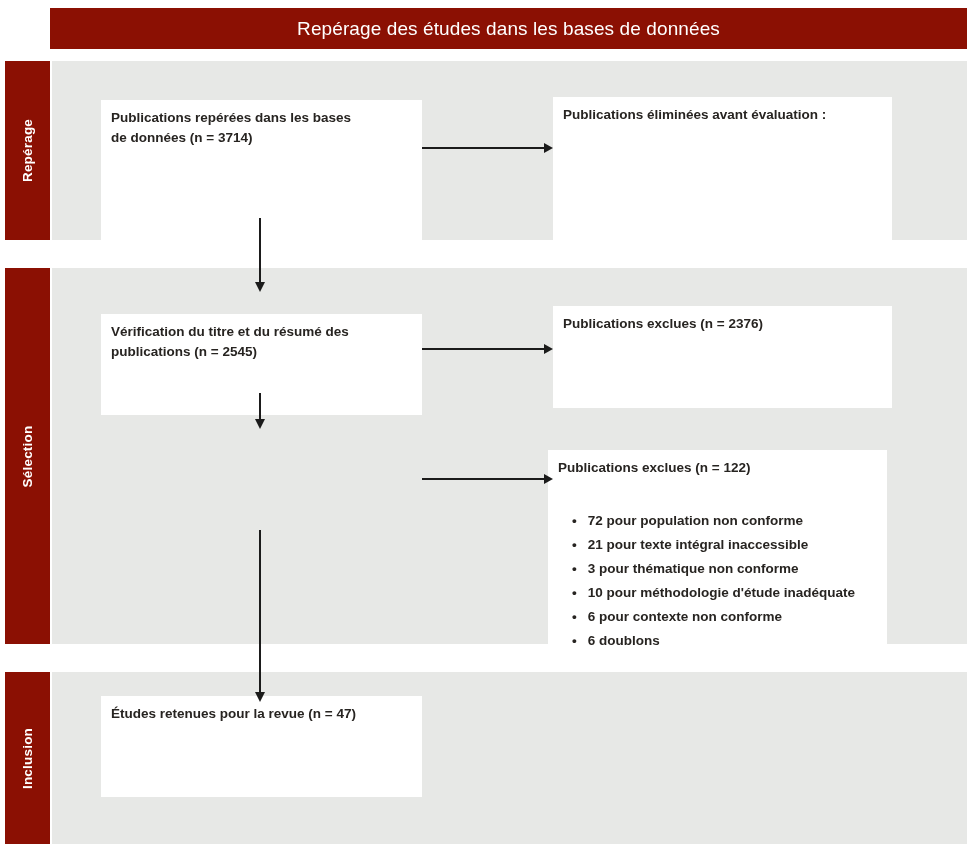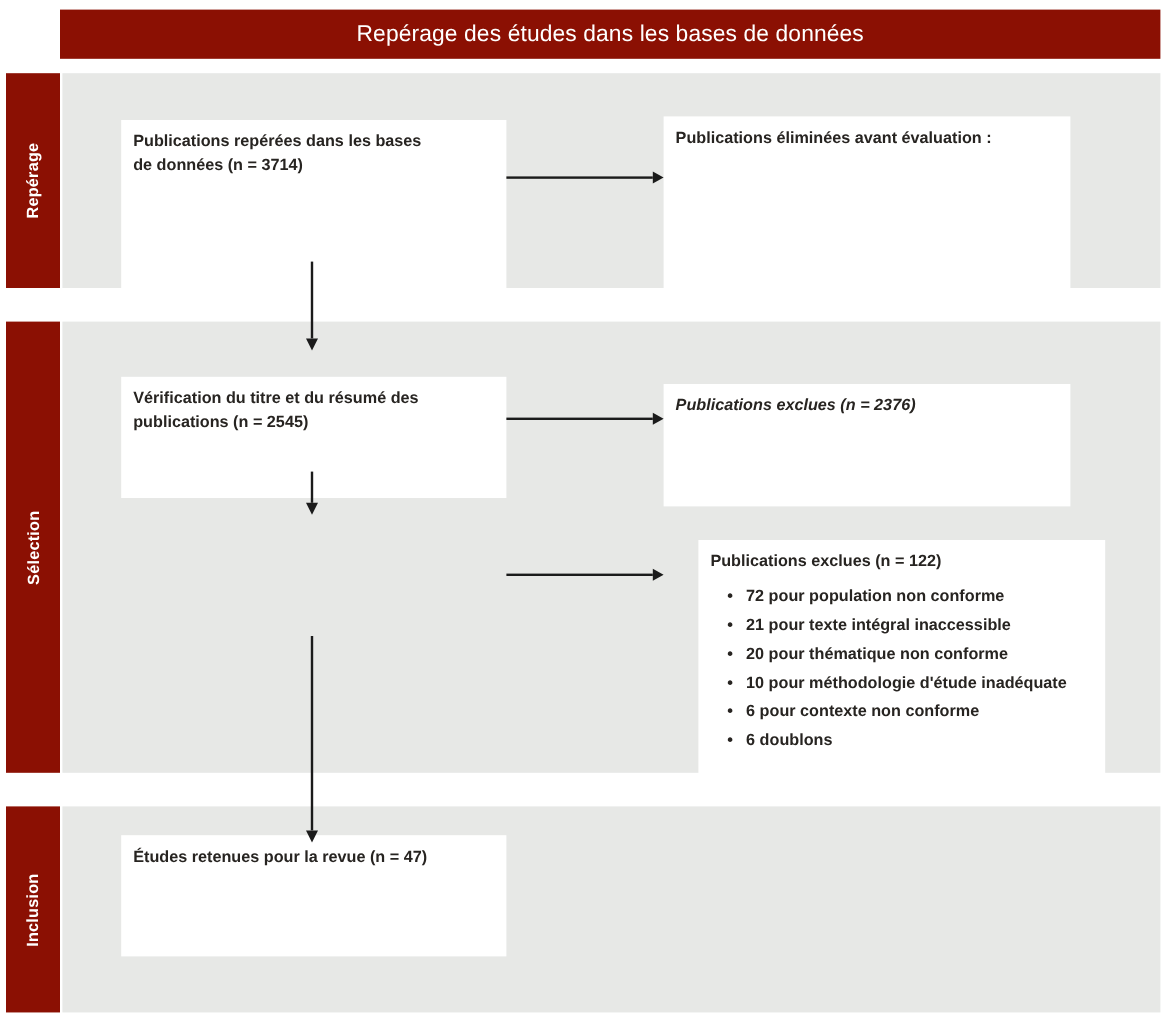--- a/index.html
+++ b/index.html
@@ -113,31 +113,31 @@
 
 
   <div class="flow-box" style="left:101px;top:674px;width:321px;height:101px;">
     <span class="box-text">Études retenues pour la revue (n = 47)</span>
   </div>
 
   <div class="flow-box" style="left:553px;top:75px;width:339px;height:143px;">
     <span class="box-text">Publications éliminées avant évaluation :</span>
   </div>
 
-  <div class="flow-box" style="left:553px;top:298px;width:339px;height:102px;font-style:italic;">
+  <div class="flow-box" style="left:553px;top:284px;width:339px;height:102px;">
     <span class="box-text">Publications exclues (n = 2376)</span>
   </div>
 
-  <div class="flow-box" style="left:582px;top:428px;width:339px;height:204px;">
+  <div class="flow-box" style="left:548px;top:428px;width:339px;height:204px;gap:24px;">
     <span class="box-text">Publications exclues (n = 122)</span>
     <ul>
 
     <li>72 pour population non conforme</li>
         <li>21 pour texte intégral inaccessible</li>
-        <li>20 pour thématique non conforme</li>
+        <li>3 pour thématique non conforme</li>
         <li>10 pour méthodologie d'étude inadéquate</li>
         <li>6 pour contexte non conforme</li>
         <li>6 doublons</li>
       </ul>
   </div>
 
   <div class="arrow-line-v" style="left:259px;top:218px;height:64px;"></div>
   <div class="arrow-head-down" style="left:255px;top:282px;"></div>
 
   <div class="arrow-line-v" style="left:259px;top:393px;height:26px;"></div>

